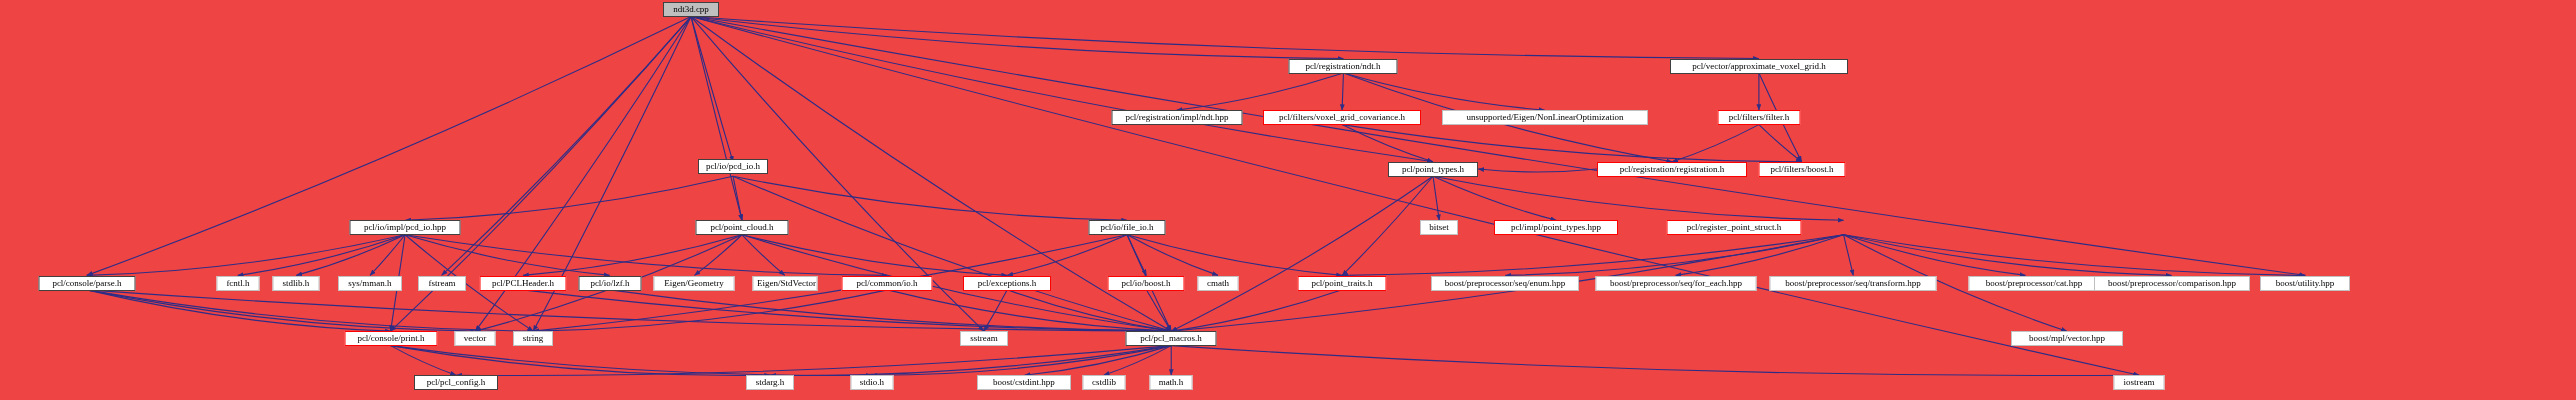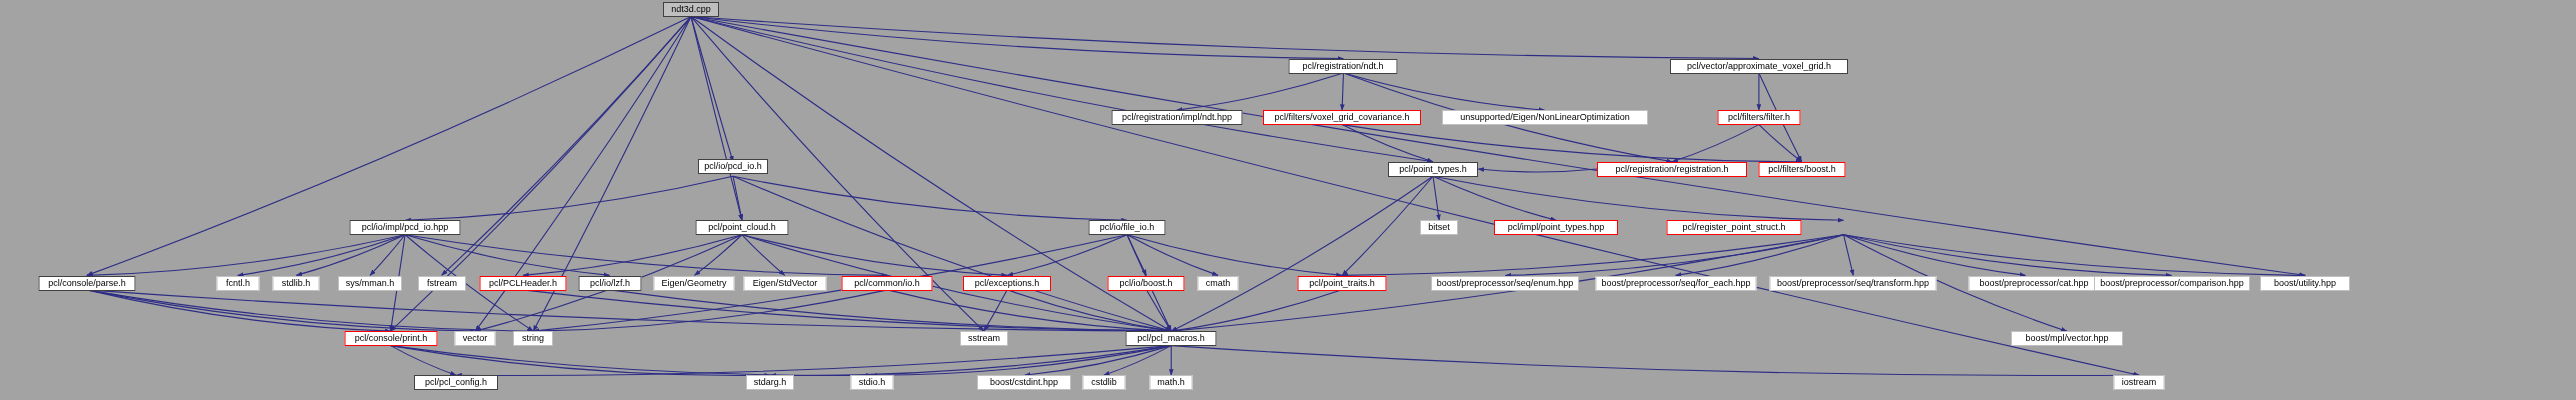--- a/index.html
+++ b/index.html
@@ -4,22 +4,22 @@
 <style>
   html, body {
     margin: 0;
     padding: 0;
     background: #ffffff;
   }
   #graph {
     position: relative;
     width: 2576px;
     height: 400px;
-    background: #a3a3a3;
-    font-family: Liberation Sans, sans-serif;
+    background: #ef4444;
+    font-family: Liberation Serif, serif;
     overflow: hidden;
   }
   #edges {
     position: absolute;
     left: 0;
     top: 0;
     width: 2576px;
     height: 400px;
     pointer-events: none;
   }
@@ -168,21 +168,21 @@
       <div class="node red" style="left: 1556px; top: 220px; width: 124px;">pcl/impl/point_types.hpp</div>
       <div class="node red" style="left: 1734px; top: 220px; width: 135px;">pcl/register_point_struct.h</div>
       <div class="node dark" style="left: 87px; top: 276px; width: 97px;">pcl/console/parse.h</div>
       <div class="node plain" style="left: 238px; top: 276px; width: 43px;">fcntl.h</div>
       <div class="node plain" style="left: 296px; top: 276px; width: 47px;">stdlib.h</div>
       <div class="node plain" style="left: 370px; top: 276px; width: 64px;">sys/mman.h</div>
       <div class="node plain" style="left: 442px; top: 276px; width: 48px;">fstream</div>
       <div class="node red" style="left: 523px; top: 276px; width: 87px;">pcl/PCLHeader.h</div>
       <div class="node dark" style="left: 610px; top: 276px; width: 63px;">pcl/io/lzf.h</div>
       <div class="node plain" style="left: 694px; top: 276px; width: 81px;">Eigen/Geometry</div>
-      <div class="node plain" style="left: 785px; top: 276px; width: 83px; text-align: center;">Eigen/StdVector</div>
+      <div class="node plain" style="left: 785px; top: 276px; width: 65px; text-align: center;">Eigen/StdVector</div>
       <div class="node red" style="left: 887px; top: 276px; width: 91px;">pcl/common/io.h</div>
       <div class="node red" style="left: 1007px; top: 276px; width: 88px;">pcl/exceptions.h</div>
       <div class="node red" style="left: 1146px; top: 276px; width: 77px;">pcl/io/boost.h</div>
       <div class="node plain" style="left: 1218px; top: 276px; width: 41px;">cmath</div>
       <div class="node red" style="left: 1342px; top: 276px; width: 89px;">pcl/point_traits.h</div>
       <div class="node plain" style="left: 1505px; top: 276px; width: 148px;">boost/preprocessor/seq/enum.hpp</div>
       <div class="node plain" style="left: 1676px; top: 276px; width: 161px;">boost/preprocessor/seq/for_each.hpp</div>
       <div class="node plain" style="left: 1853px; top: 276px; width: 167px;">boost/preprocessor/seq/transform.hpp</div>
       <div class="node plain" style="left: 2026px; top: 276px; width: 131px; margin-left: 8px;">boost/preprocessor/cat.hpp</div>
       <div class="node plain" style="left: 2172px; top: 276px; width: 156px;">boost/preprocessor/comparison.hpp</div>

